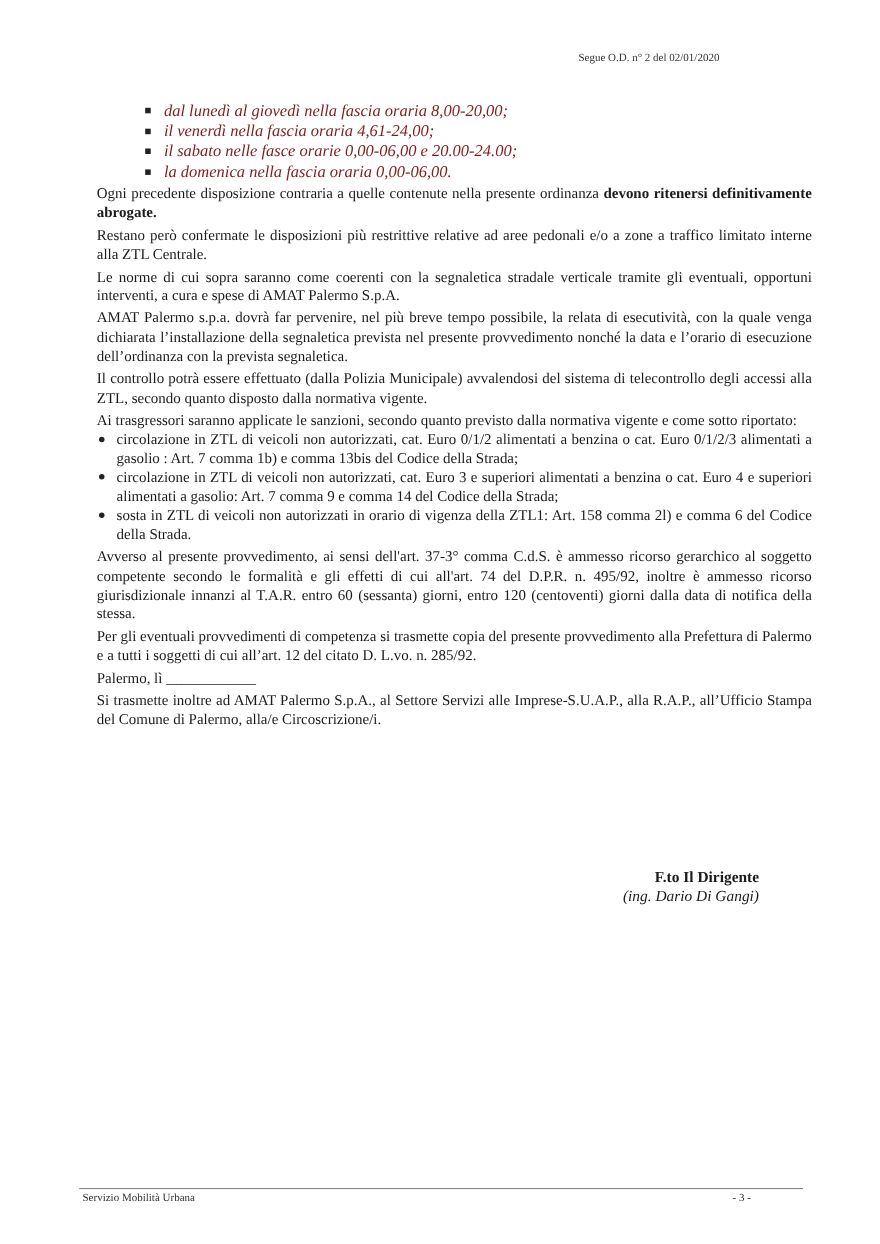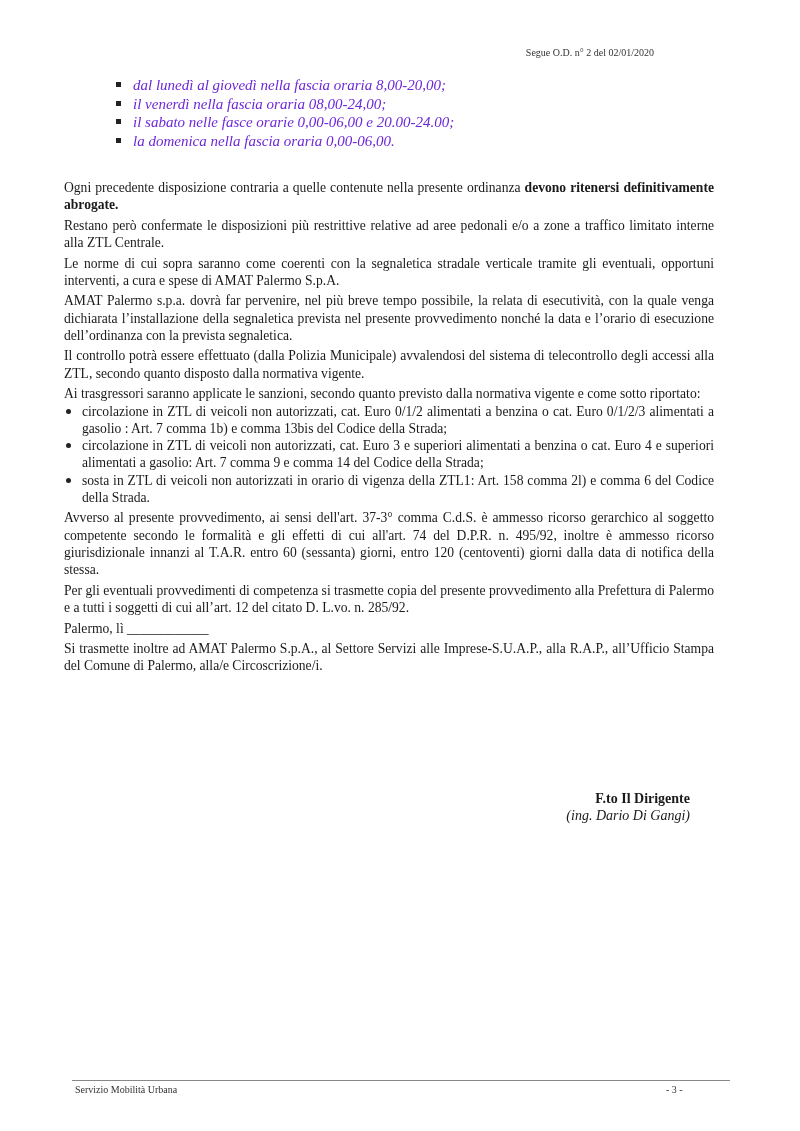--- a/index.html
+++ b/index.html
@@ -1,46 +1,46 @@
 <!DOCTYPE html>
 <html><head>
 <meta charset="utf-8">
 <style>
   html, body { margin: 0; padding: 0; background: #ffffff; }
   body { width: 800px; height: 1131px; position: relative; overflow: hidden;
          font-family: "Liberation Serif", "DejaVu Serif", serif; color: #1a1a1a; }
   .page { position: absolute; left: 0; top: 0; width: 729px; height: 1131px; }
   .header-ref { position: absolute; top: 47px; right: 75px; font-size: 10px; color: #333; }
-  .sched-list { position: absolute; left: 112px; top: 76px; margin: 0; padding: 0; list-style: none;
-                font-style: italic; font-size: 15px; line-height: 18.5px; color: #6d28d9; }
+  .sched-list { position: absolute; left: 112px; top: 76px; margin: 16px; padding: 0; list-style: none;
+                font-style: italic; font-size: 15px; line-height: 18.5px; color: #7f1d1d; }
   .sched-list li { position: relative; padding-left: 21px; }
   .sched-list li .sq { position: absolute; left: 4px; top: 6px; width: 5px; height: 5px; background: #222; }
-  .body { position: absolute; left: 64px; top: 167px; width: 650px; font-size: 13.6px;
-          line-height: 17.3px; text-align: justify; margin-top: 12px; }
+  .body { position: absolute; left: 88px; top: 167px; width: 650px; font-size: 13.6px;
+          line-height: 17.3px; text-align: justify; }
   .body p { margin: 0 0 3.2px 0; }
   .body b { font-weight: bold; }
   .sanz-list { margin: 0 0 3.2px 0; padding: 0; list-style: none; }
   .sanz-list li { position: relative; padding-left: 18px; text-align: justify; }
   .sanz-list li .dot { position: absolute; left: 2px; top: 6px; width: 5px; height: 5px; border-radius: 50%; background: #222; }
   .sign { position: absolute; left: 470px; top: 790px; width: 220px; text-align: right; font-size: 14px; line-height: 17px; }
   .sign .t { font-weight: bold; }
   .sign .n { font-style: italic; }
   .footer-rule { position: absolute; left: 72px; top: 1080px; width: 658px; height: 1px; background: #888; }
   .footer-left { position: absolute; left: 75px; top: 1084px; font-size: 10px; color: #333; }
   .footer-right { position: absolute; left: 666px; top: 1084px; font-size: 10px; color: #333; }
 </style>
 </head>
 <body>
 
 <div class="page">
   <div class="header-ref">Segue O.D. n° 2 del 02/01/2020</div>
 
   <ul class="sched-list">
     <li><span class="sq"></span><span>dal lunedì al giovedì nella fascia oraria 8,00-20,00;</span></li>
-    <li><span class="sq"></span><span>il venerdì nella fascia oraria 08,00-24,00;</span></li>
+    <li><span class="sq"></span><span>il venerdì nella fascia oraria 4,61-24,00;</span></li>
     <li><span class="sq"></span><span>il sabato nelle fasce orarie 0,00-06,00 e 20.00-24.00;</span></li>
     <li><span class="sq"></span><span>la domenica nella fascia oraria 0,00-06,00.</span></li>
   </ul>
 
   <div class="body">
     <p><span>Ogni precedente disposizione contraria a quelle contenute nella presente ordinanza </span><b>devono ritenersi definitivamente abrogate.</b></p>
     <p>Restano però confermate le disposizioni più restrittive relative ad aree pedonali e/o a zone a traffico limitato interne alla ZTL Centrale.</p>
     <p>Le norme di cui sopra saranno come coerenti con la segnaletica stradale verticale tramite gli eventuali, opportuni interventi, a cura e spese di AMAT Palermo S.p.A.</p>
     <p>AMAT Palermo s.p.a. dovrà far pervenire, nel più breve tempo possibile, la relata di esecutività, con la quale venga dichiarata l’installazione della segnaletica prevista nel presente provvedimento nonché la data e l’orario di esecuzione dell’ordinanza con la prevista segnaletica.</p>
     <p>Il controllo potrà essere effettuato (dalla Polizia Municipale) avvalendosi del sistema di telecontrollo degli accessi alla ZTL, secondo quanto disposto dalla normativa vigente.</p>

